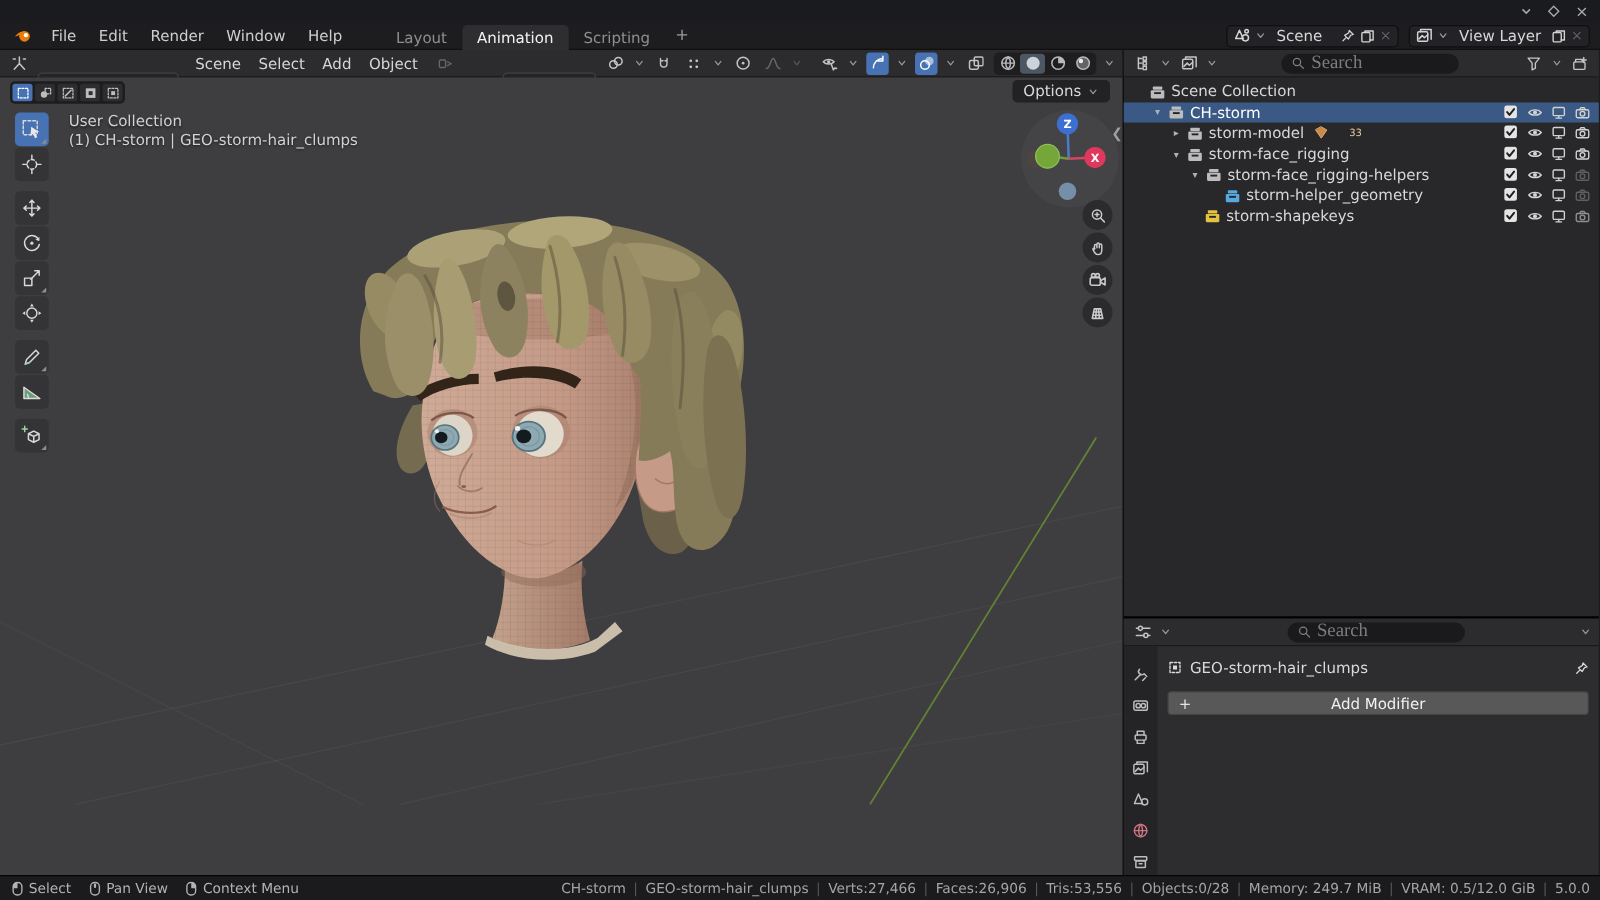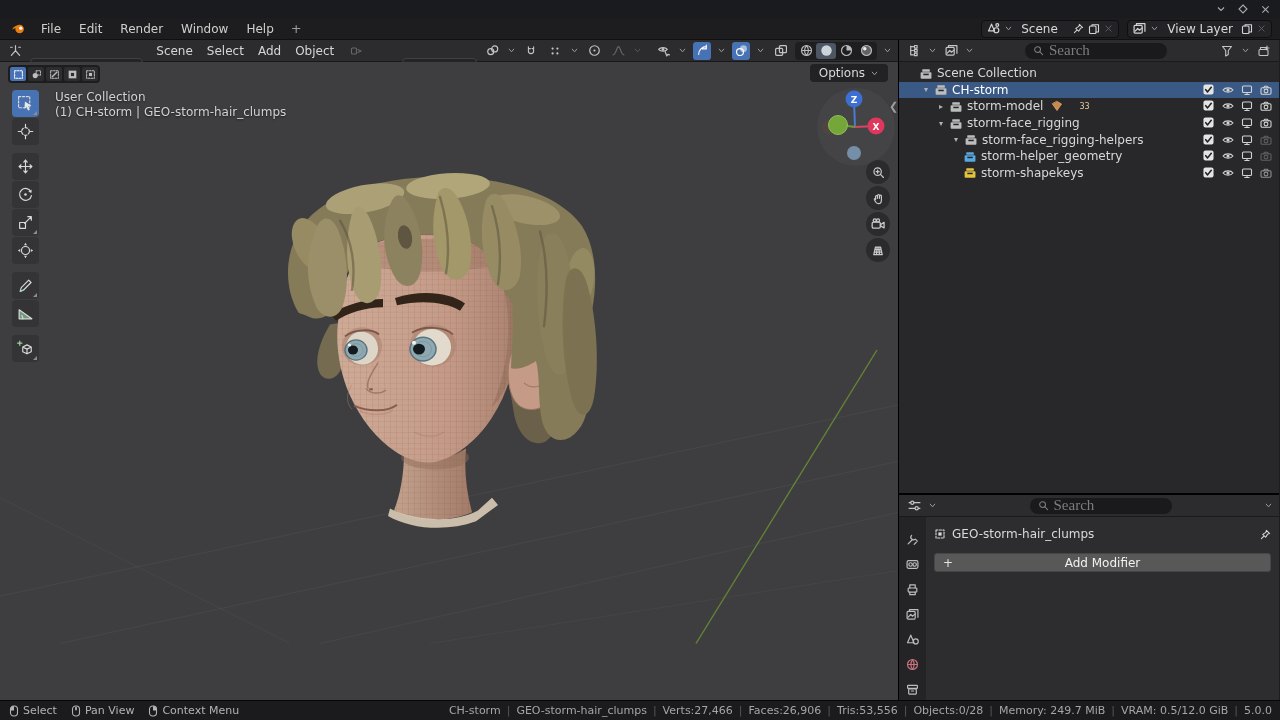--- a/index.html
+++ b/index.html
@@ -122,20 +122,25 @@
         <path d="M1 8 C3 4.6 6.4 3.2 9.4 3.6 L6.4 6 Z" fill="#e87d0d"></path>
       </svg>
     </div>
     <div id="menus" style="display:flex">
         <span class="menu-item">File</span>
         <span class="menu-item">Edit</span>
         <span class="menu-item">Render</span>
         <span class="menu-item">Window</span>
         <span class="menu-item">Help</span>
       </div>
+    <div class="ws-wrap" id="workspaces">
+        <span class="ws-tab">Layout</span>
+        <span class="ws-tab active">Animation</span>
+        <span class="ws-tab">Scripting</span>
+      </div>
     <div class="ws-add">+</div>
     <div class="mb-right">
       <div class="id-widget">
         <span id="ic-scene-sel">
             <svg width="13" height="13" viewBox="0 0 12 12" fill="none" stroke="currentColor" stroke-width="1.1" stroke-linecap="round" stroke-linejoin="round">
               <path d="M4.2 2 L7 8.2 H1.4 Z"></path>
               <circle cx="8.6" cy="7.6" r="2.3"></circle>
               <circle cx="9.5" cy="2.8" r="1.3"></circle>
             </svg>
           </span>
@@ -814,21 +819,21 @@
                 </span>
                 <span class="tgl dim">
                   <svg width="12" height="12" viewBox="0 0 12 12" fill="none" stroke="currentColor" stroke-width="1.1" stroke-linecap="round" stroke-linejoin="round">
                     <rect x="1" y="3.8" width="10" height="6.4" rx="1.2"></rect>
                     <circle cx="6" cy="7" r="1.9"></circle>
                     <path d="M3.6 3.8 L4.6 2.2 H7.4 L8.4 3.8"></path>
                   </svg>
                 </span>
               </span>
             </div>
-            <div class="ol-row" style="padding-left: 50px;">
+            <div class="ol-row" style="padding-left: 66px;">
               <span class="ol-chev"></span>
               <span class="ol-icon" style="color: rgb(88, 168, 224);">
                 <svg width="13" height="13" viewBox="0 0 12 12" fill="none" stroke="currentColor" stroke-width="1.1" stroke-linecap="round" stroke-linejoin="round">
                   <rect x="3" y="2" width="7" height="2.4" rx=".5" fill="currentColor" stroke="none"></rect>
                   <rect x="1.5" y="4.8" width="10" height="6" rx=".8" fill="currentColor" stroke="none"></rect>
                   <rect x="4" y="6.2" width="5" height="1.4" fill="#26262a" stroke="none"></rect>
                 </svg>
               </span>
               <span class="ol-label">storm-helper_geometry</span>
               <span class="ol-toggles">

